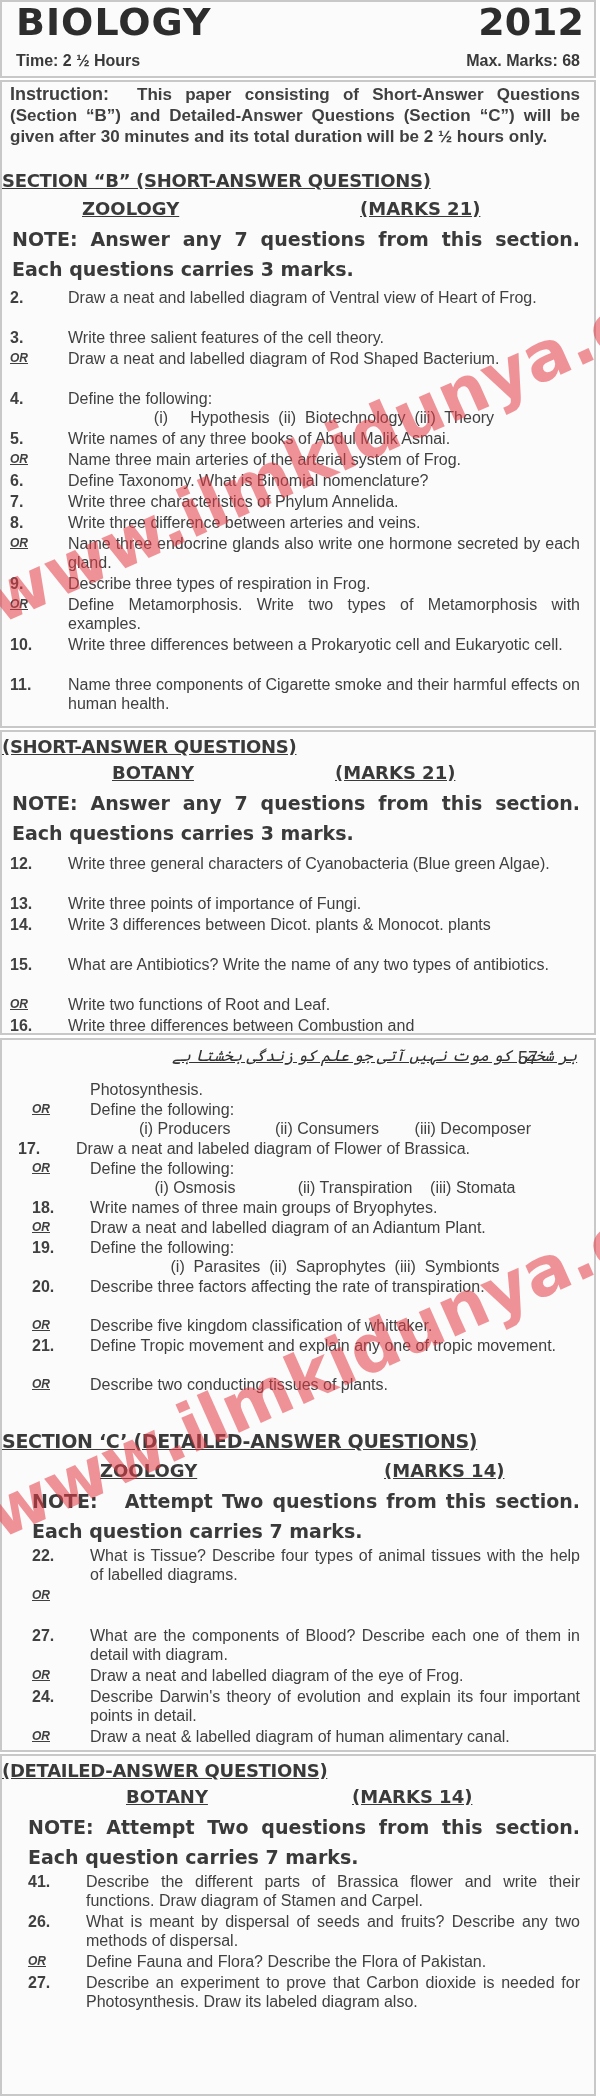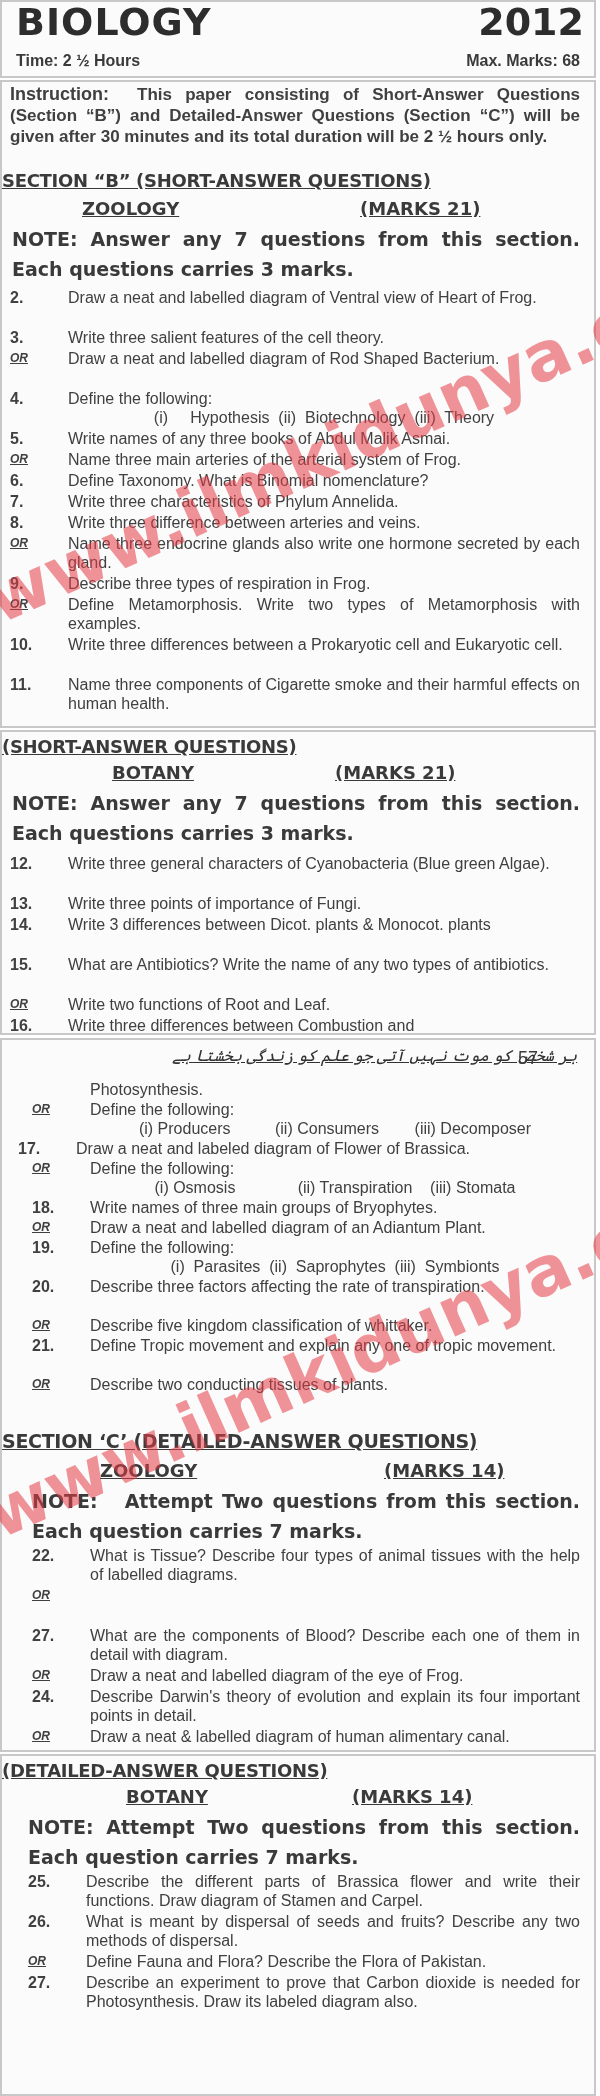--- a/index.html
+++ b/index.html
@@ -225,21 +225,21 @@
     </div>
 </div>
 
 <div class="panel p4">
   <div class="sec" style="top:4px;">(DETAILED-ANSWER QUESTIONS)</div>
   <div class="sub" style="left:124px; top:30px;">BOTANY</div>
   <div class="sub" style="left:350px; top:30px;">(MARKS 14)</div>
   <div class="note" style="top:56px; left:26px;">NOTE: Attempt Two questions from this section. Each question carries 7 marks.</div>
   <div id="qcb">
       <div class="q" style="top: 116px; left: 26px;">
-        <span class="num">25.</span>
+        <span class="num">41.</span>
         <div class="txt">Describe the different parts of Brassica flower and write their functions. Draw diagram of Stamen and Carpel.</div>
       </div>
       <div class="q" style="top: 156px; left: 26px;">
         <span class="num">26.</span>
         <div class="txt">What is meant by dispersal of seeds and fruits? Describe any two methods of dispersal.</div>
       </div>
       <div class="q" style="top: 196px; left: 26px;">
         <span class="num or">OR</span>
         <div class="txt">Define Fauna and Flora? Describe the Flora of Pakistan.</div>
       </div>

